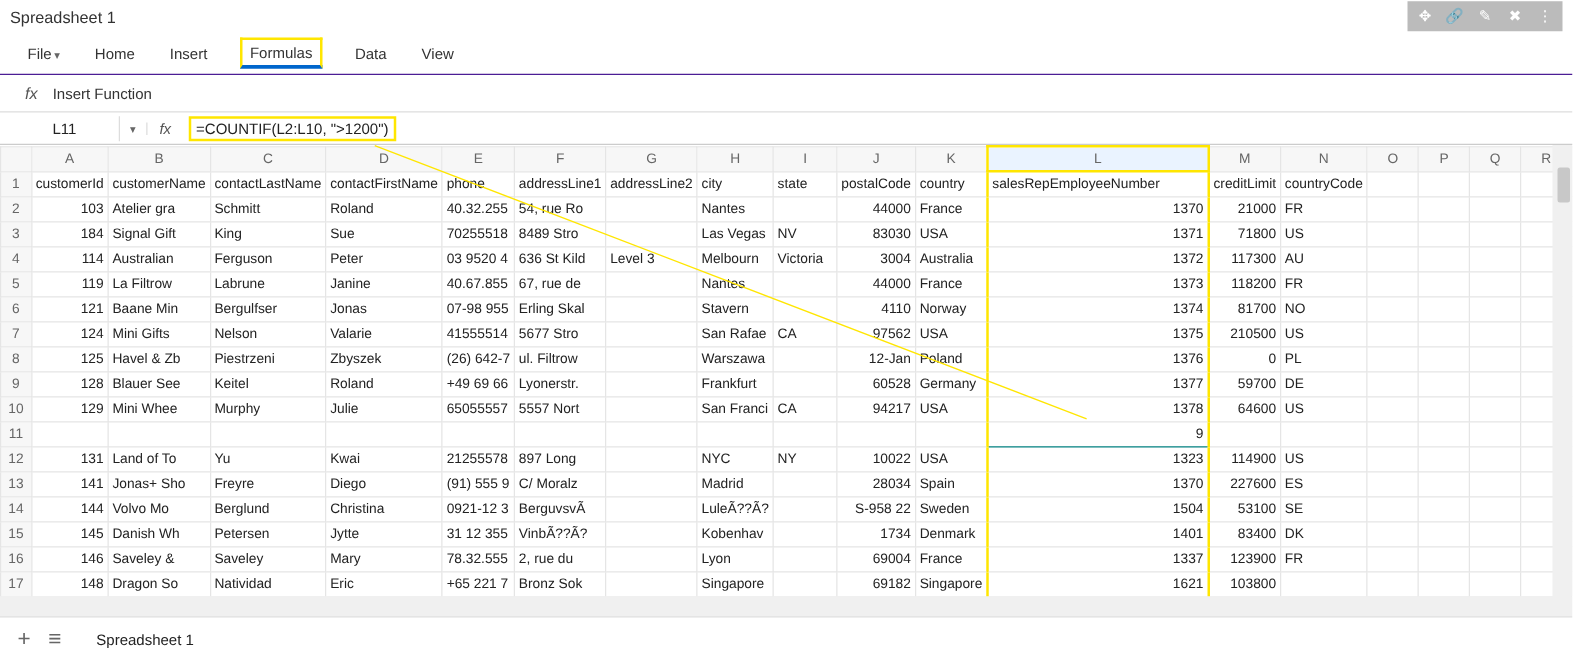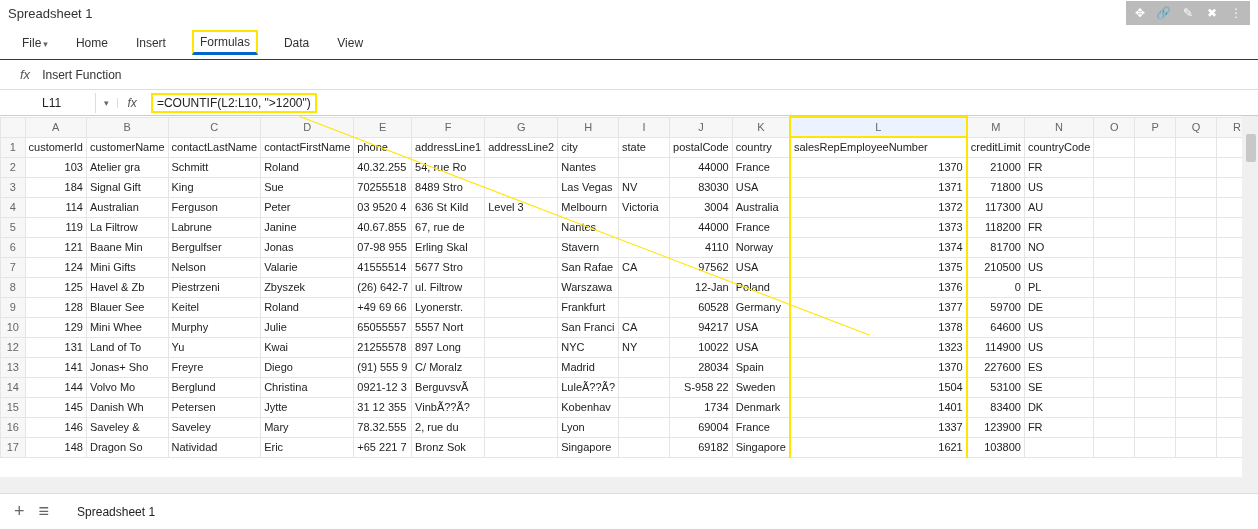--- a/index.html
+++ b/index.html
@@ -305,20 +305,41 @@
           <td class="">USA</td>
           <td class="num col-L-hl ">1378</td>
           <td class="num ">64600</td>
           <td class="">US</td>
           <td class=""></td>
           <td class=""></td>
           <td class=""></td>
           <td class=""></td>
         </tr>
         <tr>
+          <th class="row-hdr">11</th>
+          <td class=""></td>
+          <td class=""></td>
+          <td class=""></td>
+          <td class=""></td>
+          <td class=""></td>
+          <td class=""></td>
+          <td class=""></td>
+          <td class=""></td>
+          <td class=""></td>
+          <td class=""></td>
+          <td class=""></td>
+          <td class="num col-L-hl row11-L result-cell ">9</td>
+          <td class=""></td>
+          <td class=""></td>
+          <td class=""></td>
+          <td class=""></td>
+          <td class=""></td>
+          <td class=""></td>
+        </tr>
+        <tr>
           <th class="row-hdr">12</th>
           <td class="num ">131</td>
           <td class="">Land of To</td>
           <td class="">Yu</td>
           <td class="">Kwai</td>
           <td class="">21255578</td>
           <td class="">897 Long </td>
           <td class=""></td>
           <td class="">NYC</td>
           <td class="">NY</td>

